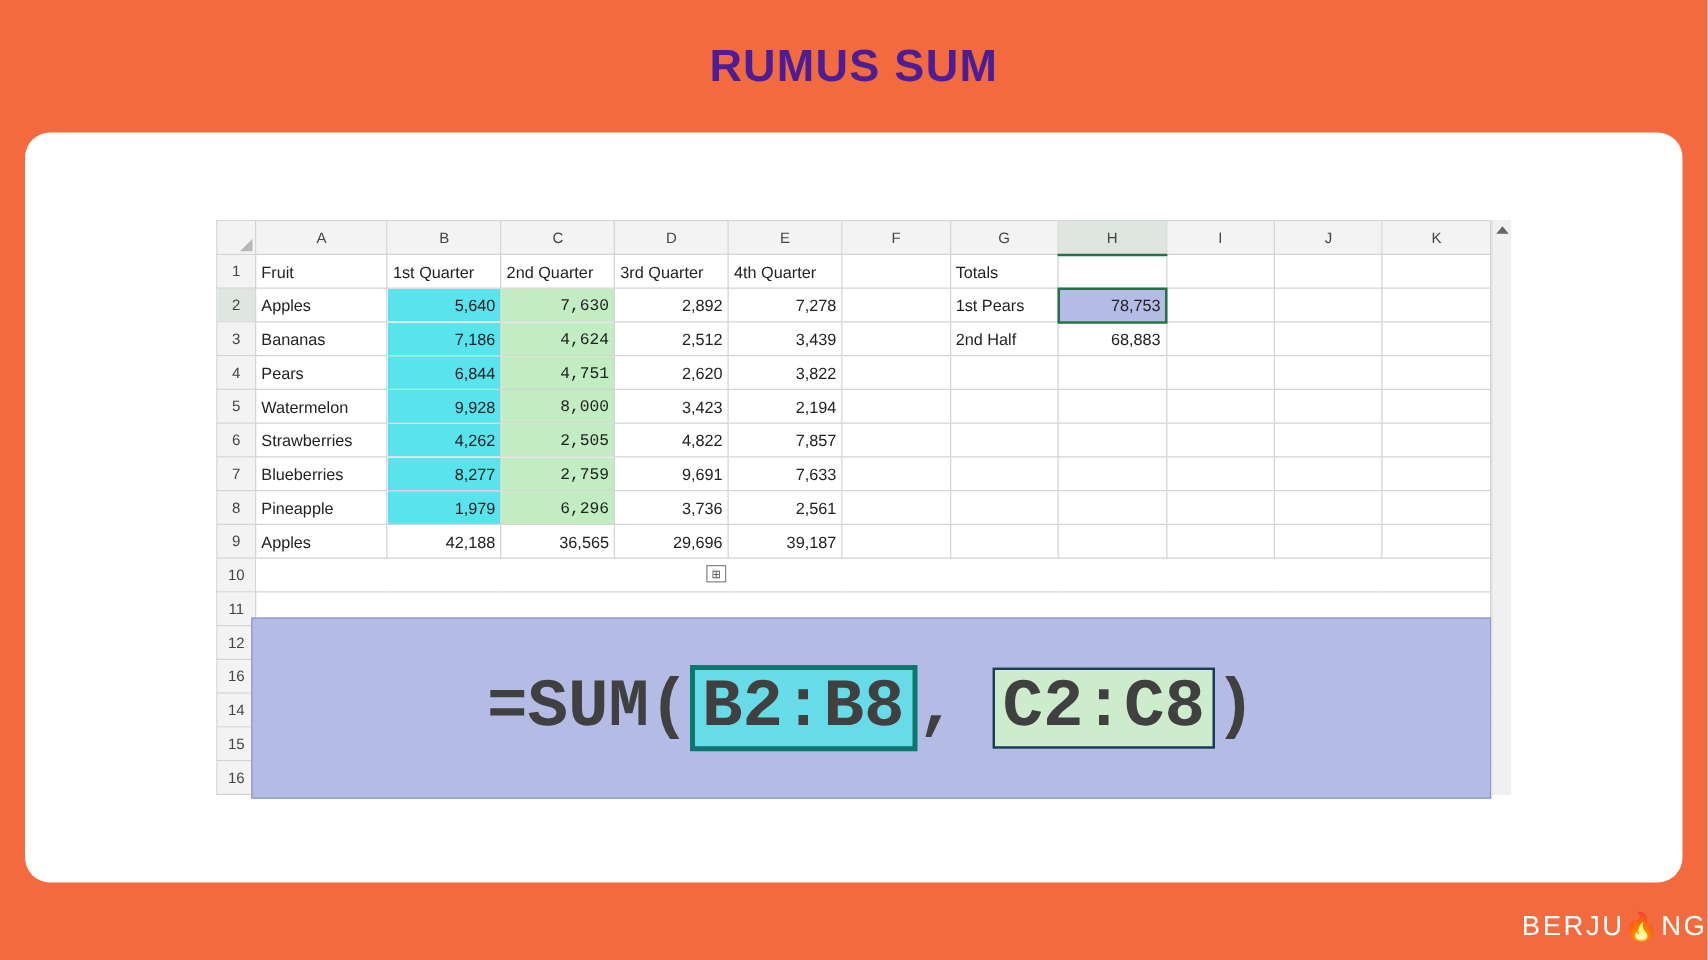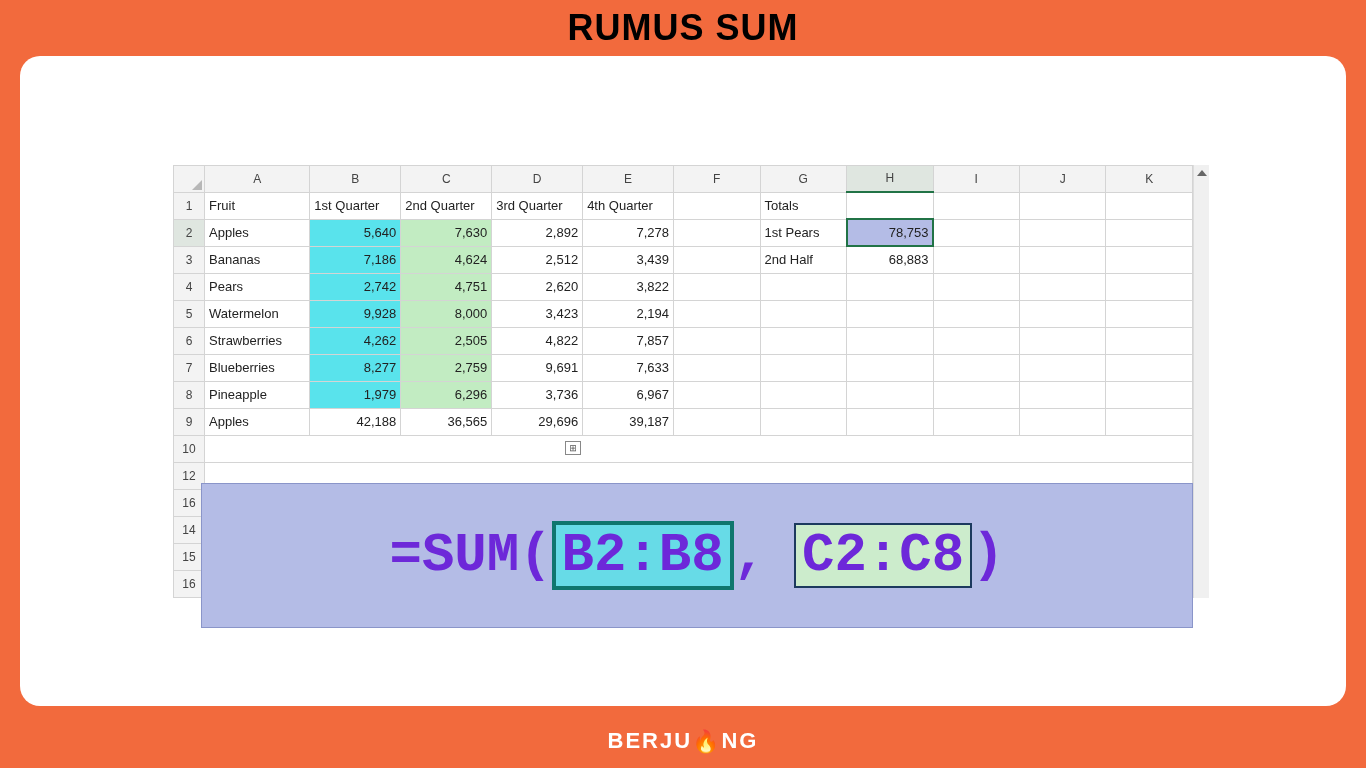--- a/index.html
+++ b/index.html
@@ -6,22 +6,22 @@
 body {
   width: 1366px;
   height: 768px;
   background: #f26a3d;
   font-family: Arial, sans-serif;
   display: flex;
   flex-direction: column;
 }
 .header {
   text-align: center;
-  padding: 7px 0;
-  color: #000000;
+  padding: 32px 0;
+  color: #4c1d95;
   font-size: 36px;
   font-weight: bold;
   letter-spacing: 1px;
 }
 .card {
   background: #fff;
   margin: 0 20px 12px 20px;
   border-radius: 20px;
   flex: 1;
   display: flex;
@@ -58,21 +58,21 @@
   font-size: 12px;
 }
 table.spreadsheet th.rowhead {
   background: #f3f3f3;
   text-align: center;
   width: 28px;
   font-size: 12px;
 }
 table.spreadsheet td.num { text-align: right; }
 .col-cyan { background: #59e3ec !important; }
-.col-green { background: #c2ecc2 !important; }
+.col-green { background: #c2ecc2 !important; font-family: Liberation Mono, monospace; }
 .active-col-head { background: #dfe6e0 !important; border-bottom: 2px solid #217346 !important; }
 .active-row-head { background: #dfe6e0 !important; }
 .active-cell {
   outline: 2px solid #217346;
   outline-offset: -1px;
   background: #b4bce6 !important;
 }
 .corner-cell {
   background: #f3f3f3;
   width: 28px;
@@ -92,21 +92,21 @@
   right: 0;
   top: 318px;
   background: #b4bce6;
   border: 1px solid #8a95c9;
   height: 145px;
   display: flex;
   align-items: center;
   justify-content: center;
   font-family: Consolas, "Courier New", monospace;
   font-size: 54px;
-  color: #6d28d9;
+  color: #404040;
   font-weight: bold;
 }
 .formula-overlay .range-cyan {
   background: #67dbe7;
   border: 4px solid #0f766e;
   padding: 0 6px;
 }
 .formula-overlay .range-green {
   background: #cceccc;
   border: 2px solid #1c3a5e;
@@ -134,25 +134,25 @@
   position: absolute;
   width: 16px; height: 14px;
   border: 1px solid #888;
   background: #fff;
   font-size: 9px;
   line-height: 12px;
   text-align: center;
   color: #555;
 }
 .footer {
-  text-align: center;
+  text-align: right;
   padding: 10px 0 14px 0;
   color: #fff;
   font-size: 22px;
-  font-weight: bold;
+  font-weight: normal;
   letter-spacing: 2px;
 }
 .footer .flame {
   display: inline-block;
   transform: translateY(1px);
 }
 </style>
 </head>
 <body>
 
@@ -229,21 +229,21 @@
         <td></td>
         <td>2nd Half</td>
         <td class="num">68,883</td>
         <td></td>
         <td></td>
         <td></td>
       </tr>
       <tr>
         <th class="rowhead">4</th>
         <td>Pears</td>
-        <td class="num col-cyan">2,742</td>
+        <td class="num col-cyan">6,844</td>
         <td class="num col-green">4,751</td>
         <td class="num">2,620</td>
         <td class="num">3,822</td>
         <td></td>
         <td></td>
         <td></td>
         <td></td>
         <td></td>
         <td></td>
       </tr>
@@ -288,21 +288,21 @@
         <td></td>
         <td></td>
         <td></td>
       </tr>
       <tr>
         <th class="rowhead">8</th>
         <td>Pineapple</td>
         <td class="num col-cyan">1,979</td>
         <td class="num col-green">6,296</td>
         <td class="num">3,736</td>
-        <td class="num">6,967</td>
+        <td class="num">2,561</td>
         <td></td>
         <td></td>
         <td></td>
         <td></td>
         <td></td>
         <td></td>
       </tr>
       <tr>
         <th class="rowhead">9</th>
         <td>Apples</td>
@@ -316,20 +316,24 @@
         <td></td>
         <td></td>
         <td></td>
       </tr>
       <tr>
         <th class="rowhead">10</th>
         <td colspan="11" style="position:relative">
           <div class="smarttag" style="left:360px;top:5px">⊞</div>
         </td>
       </tr>
+      <tr>
+            <th class="rowhead">11</th>
+            <td colspan="11"></td>
+          </tr>
       <tr>
             <th class="rowhead">12</th>
             <td colspan="11"></td>
           </tr>
       <tr>
             <th class="rowhead">16</th>
             <td colspan="11"></td>
           </tr>
       <tr>
             <th class="rowhead">14</th>

